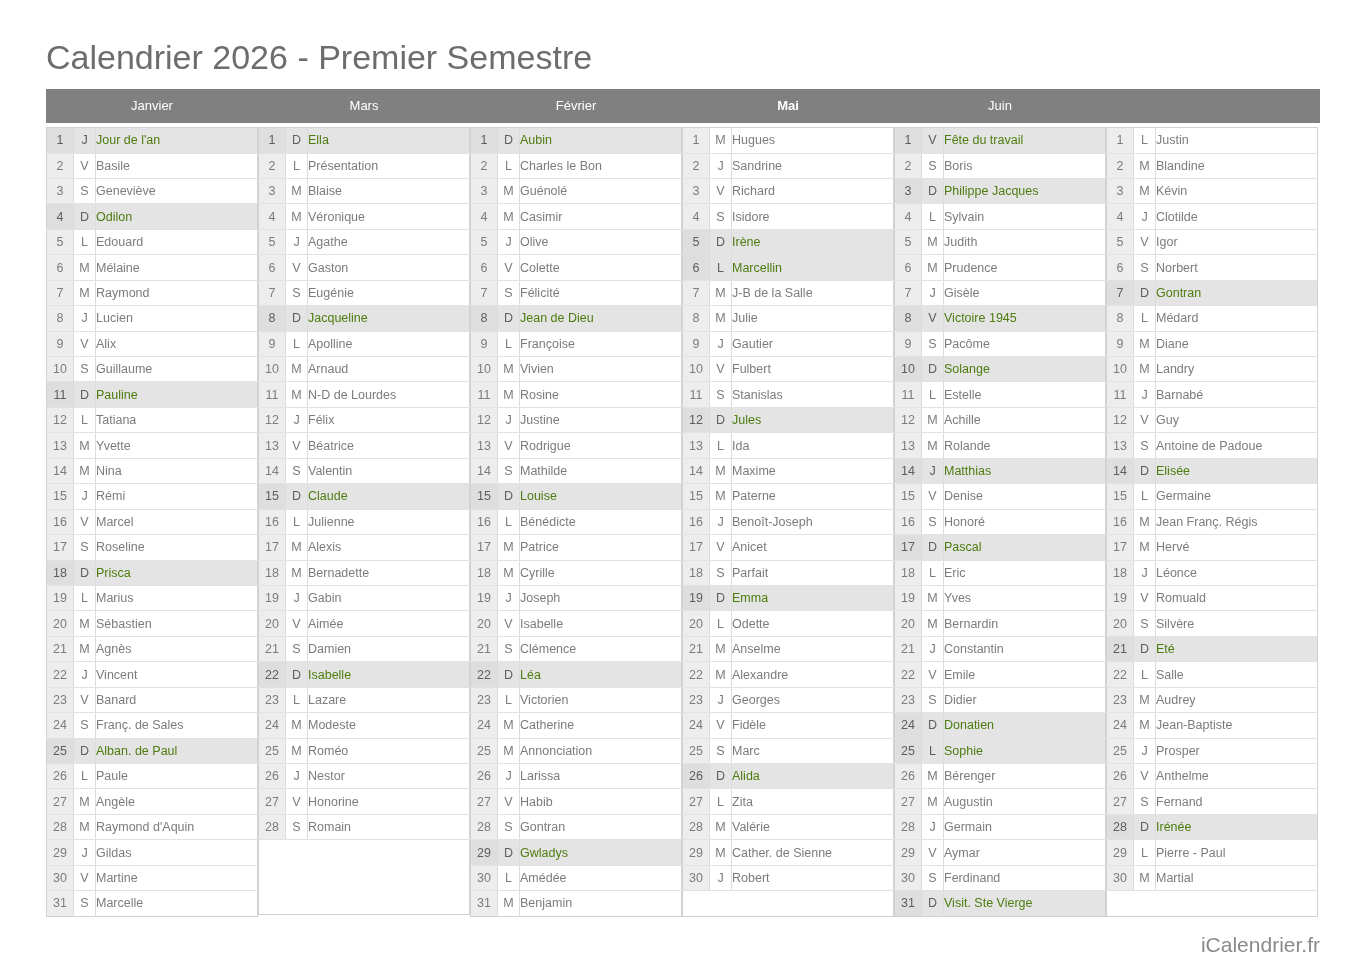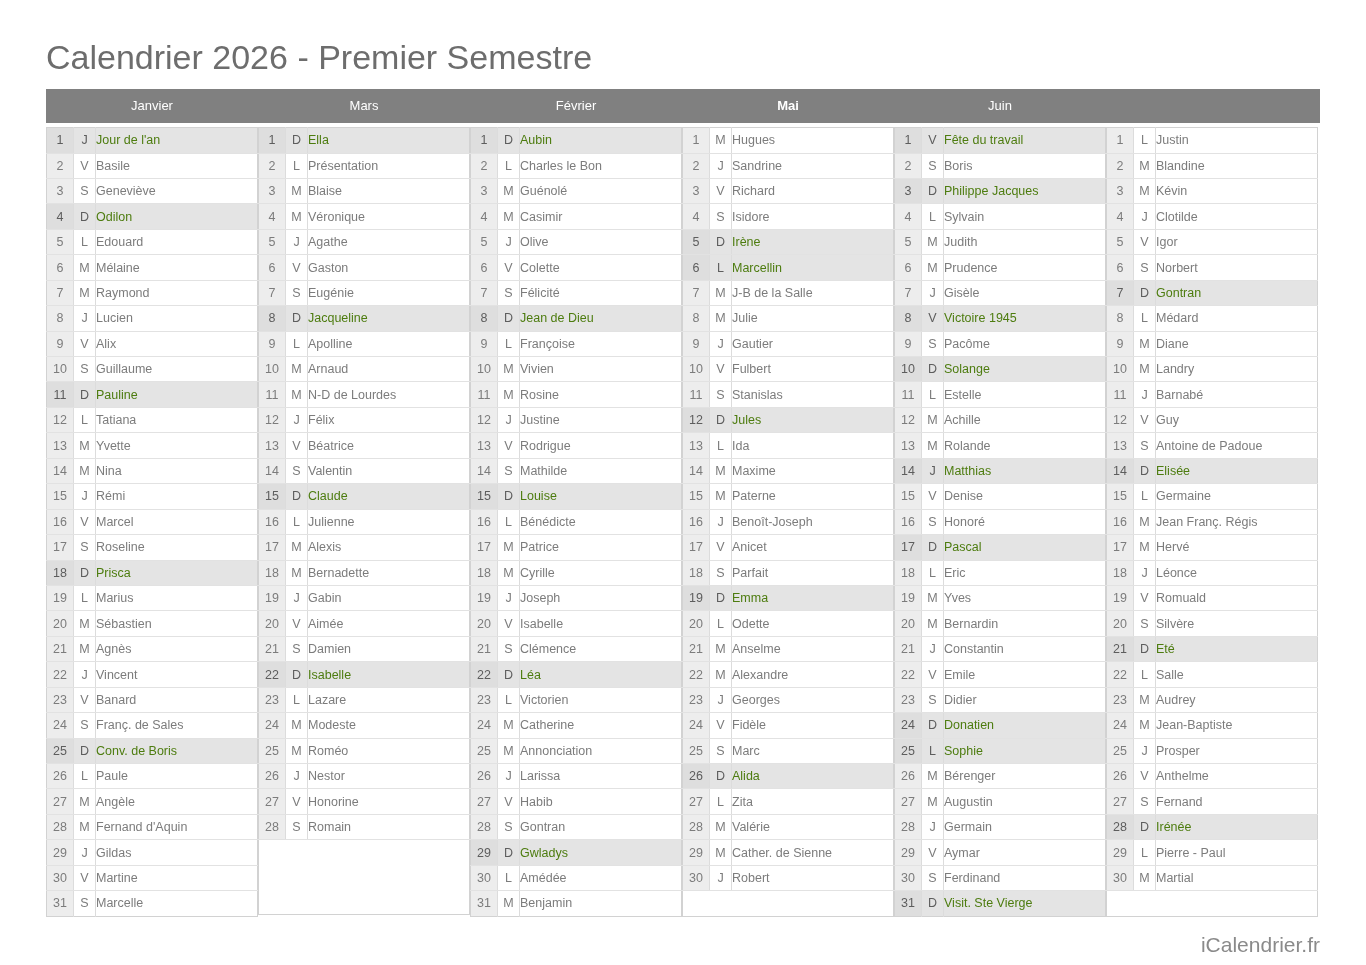--- a/index.html
+++ b/index.html
@@ -244,36 +244,36 @@
                 <td class="name">Banard</td>
               </tr>
               <tr>
                 <td class="num">24</td>
                 <td class="dow">S</td>
                 <td class="name">Franç. de Sales</td>
               </tr>
               <tr class="hl">
                 <td class="num">25</td>
                 <td class="dow">D</td>
-                <td class="name">Conv. de Boris</td>
+                <td class="name">Alban. de Paul</td>
               </tr>
               <tr>
                 <td class="num">26</td>
                 <td class="dow">L</td>
                 <td class="name">Paule</td>
               </tr>
               <tr>
                 <td class="num">27</td>
                 <td class="dow">M</td>
                 <td class="name">Angèle</td>
               </tr>
               <tr>
                 <td class="num">28</td>
                 <td class="dow">M</td>
-                <td class="name">Fernand d'Aquin</td>
+                <td class="name">Raymond d'Aquin</td>
               </tr>
               <tr>
                 <td class="num">29</td>
                 <td class="dow">J</td>
                 <td class="name">Gildas</td>
               </tr>
               <tr>
                 <td class="num">30</td>
                 <td class="dow">V</td>
                 <td class="name">Martine</td>

